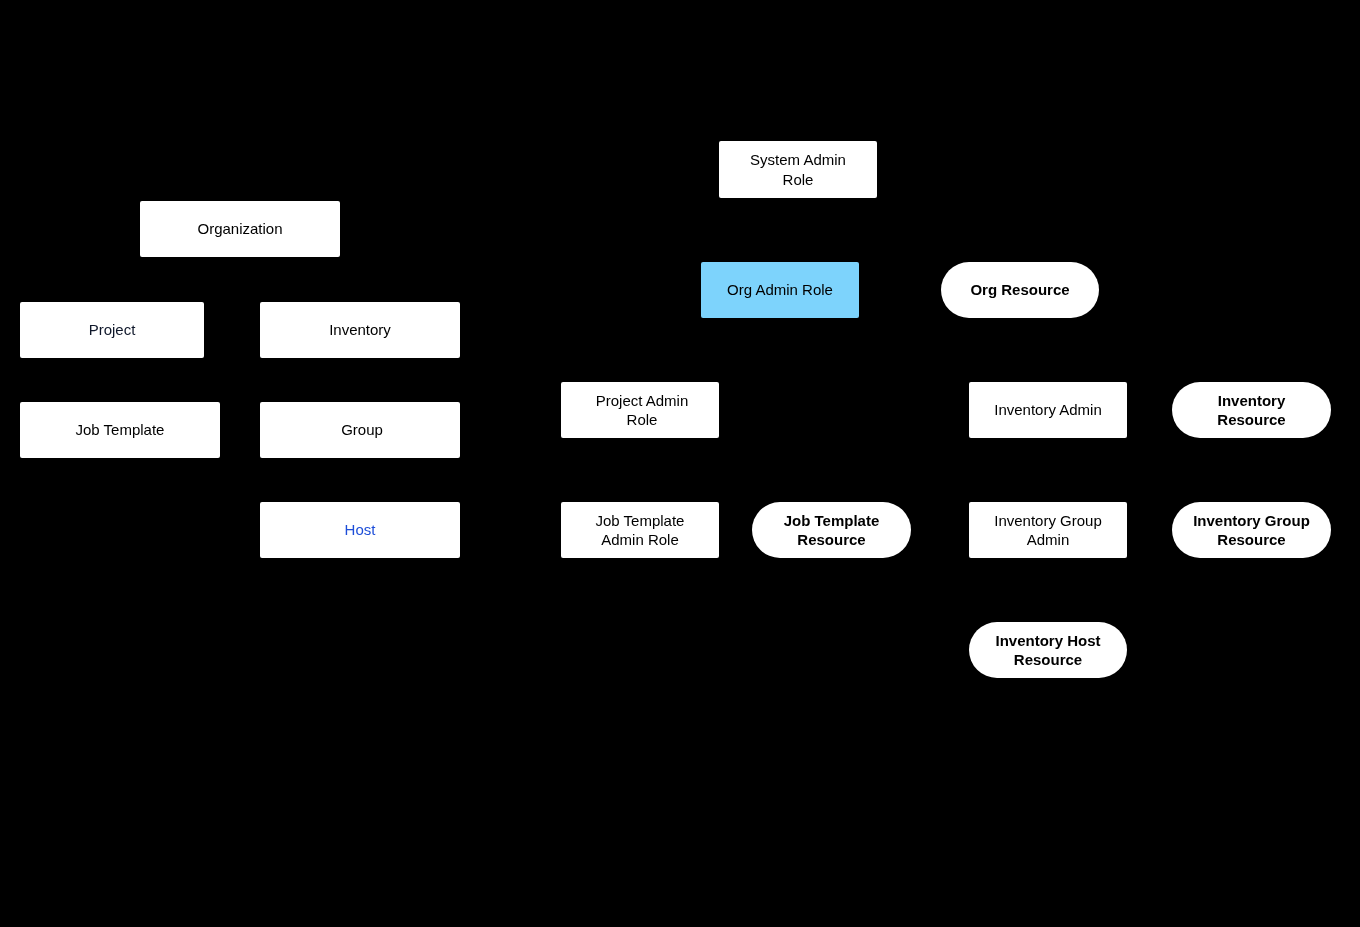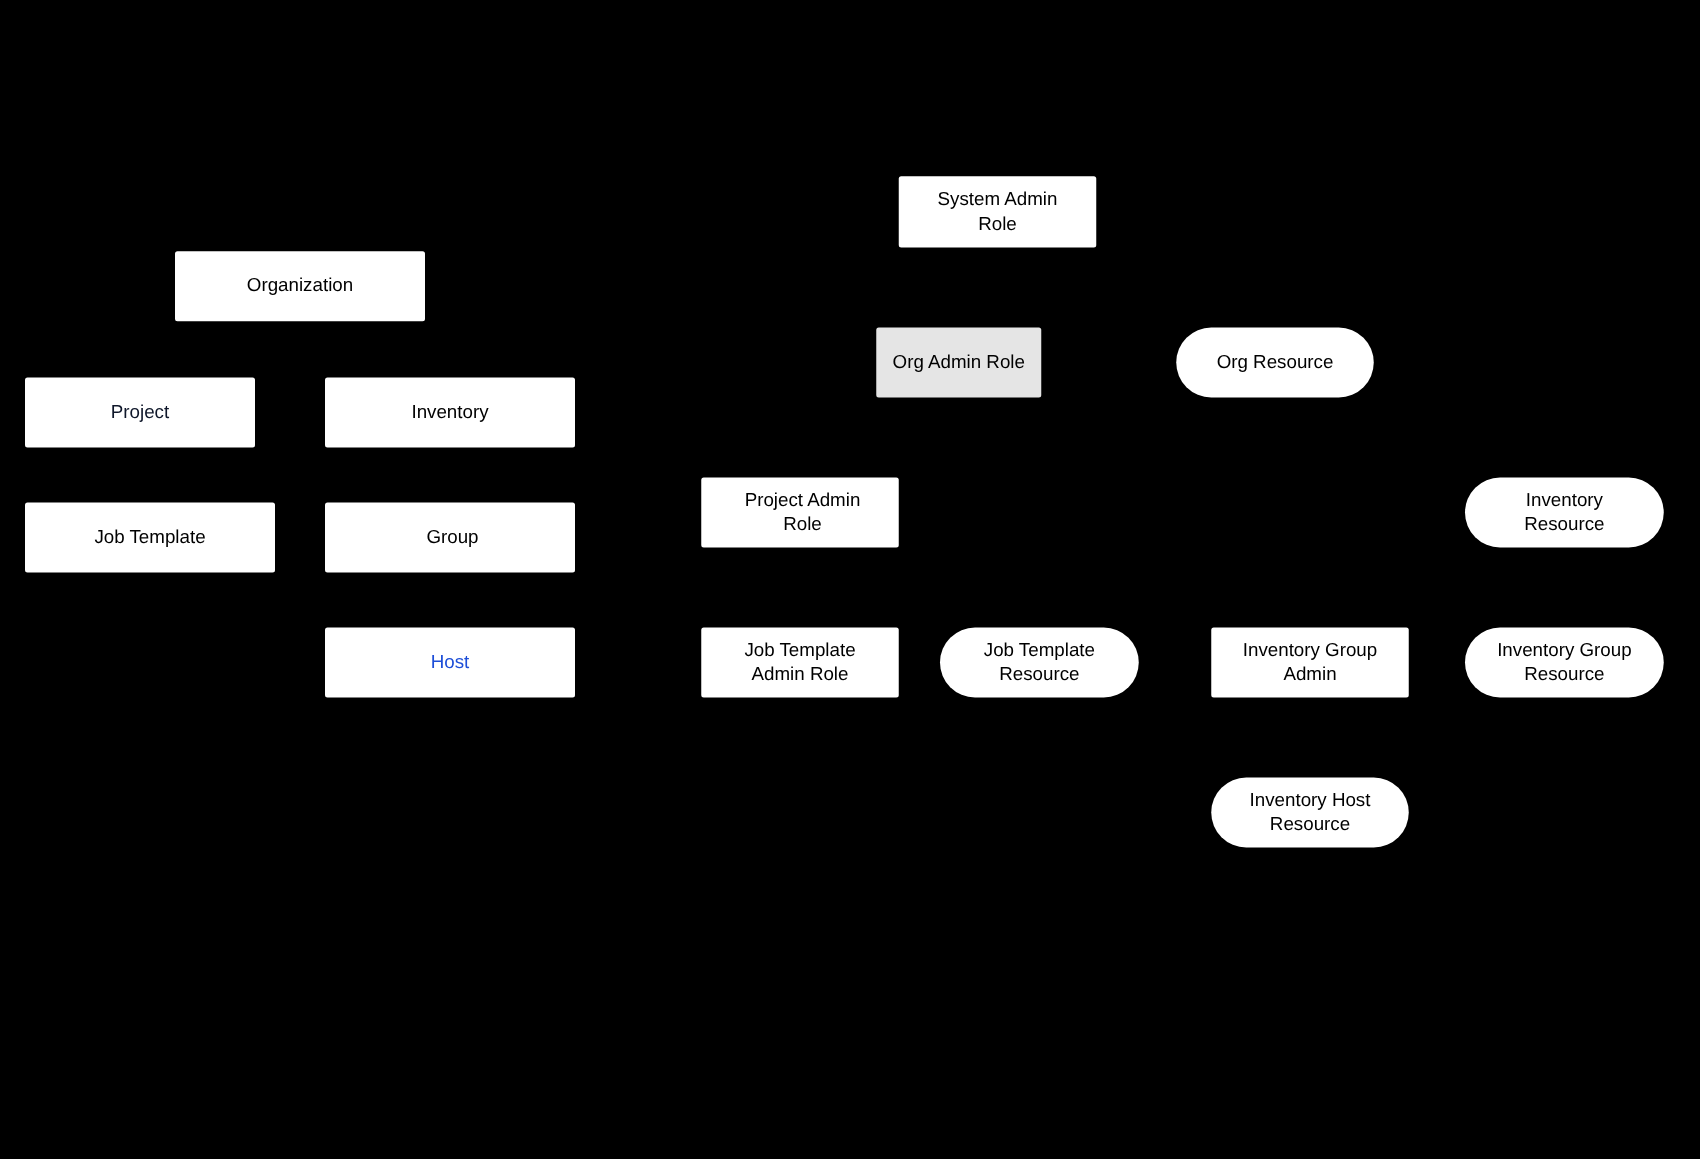--- a/index.html
+++ b/index.html
@@ -34,38 +34,40 @@
     line-height: 1.3;
     box-sizing: border-box;
     padding: 4px 8px;
     white-space: pre-line;
   }
   .node.rect {
     border-radius: 2px;
   }
   .node.round {
     border-radius: 999px;
+    font-weight: bold;
   }
 </style>
 </head>
 <body>
 
 <div id="canvas">
     <div class="node rect" style="left: 140px; top: 201px; width: 200px; height: 56px; background: rgb(255, 255, 255); color: rgb(0, 0, 0);">Organization</div>
     <div class="node rect" style="left: 20px; top: 302px; width: 184px; height: 56px; background: rgb(255, 255, 255); color: #0f172a;">Project</div>
     <div class="node rect" style="left: 260px; top: 302px; width: 200px; height: 56px; background: rgb(255, 255, 255); color: rgb(0, 0, 0);">Inventory</div>
     <div class="node rect" style="left: 20px; top: 402px; width: 200px; height: 56px; background: rgb(255, 255, 255); color: rgb(0, 0, 0);">Job Template</div>
     <div class="node rect" style="left: 260px; top: 402px; width: 200px; height: 56px; background: rgb(255, 255, 255); color: rgb(0, 0, 0); padding-left: 12px;">Group</div>
     <div class="node rect" style="left: 260px; top: 502px; width: 200px; height: 56px; background: rgb(255, 255, 255); color: #1d4ed8;">Host</div>
     <div class="node rect" style="left: 701px; top: 141px; width: 158px; height: 57px; background: rgb(255, 255, 255); color: rgb(0, 0, 0); margin-left: 18px;">System Admin
 Role</div>
-    <div class="node rect" style="left: 701px; top: 262px; width: 132px; height: 56px; background: #e5e5e5; color: rgb(0, 0, 0);">Org Admin Role</div>
+    <div class="node rect" style="left: 701px; top: 262px; width: 158px; height: 56px; background: #7dd3fc; color: rgb(0, 0, 0);">Org Admin Role</div>
     <div class="node round" style="left: 941px; top: 262px; width: 158px; height: 56px; background: rgb(255, 255, 255); color: rgb(0, 0, 0);">Org Resource</div>
     <div class="node rect" style="left: 561px; top: 382px; width: 158px; height: 56px; background: rgb(255, 255, 255); color: rgb(0, 0, 0); padding-left: 12px;">Project Admin
 Role</div>
+    <div class="node rect" style="left: 969px; top: 382px; width: 158px; height: 56px; background: rgb(255, 255, 255); color: rgb(0, 0, 0);">Inventory Admin</div>
     <div class="node round" style="left: 1172px; top: 382px; width: 159px; height: 56px; background: rgb(255, 255, 255); color: rgb(0, 0, 0);">Inventory
 Resource</div>
     <div class="node rect" style="left: 561px; top: 502px; width: 158px; height: 56px; background: rgb(255, 255, 255); color: rgb(0, 0, 0);">Job Template
 Admin Role</div>
     <div class="node round" style="left: 752px; top: 502px; width: 159px; height: 56px; background: rgb(255, 255, 255); color: rgb(0, 0, 0);">Job Template
 Resource</div>
     <div class="node rect" style="left: 969px; top: 502px; width: 158px; height: 56px; background: rgb(255, 255, 255); color: rgb(0, 0, 0);">Inventory Group
 Admin</div>
     <div class="node round" style="left: 1172px; top: 502px; width: 159px; height: 56px; background: rgb(255, 255, 255); color: rgb(0, 0, 0);">Inventory Group
 Resource</div>

